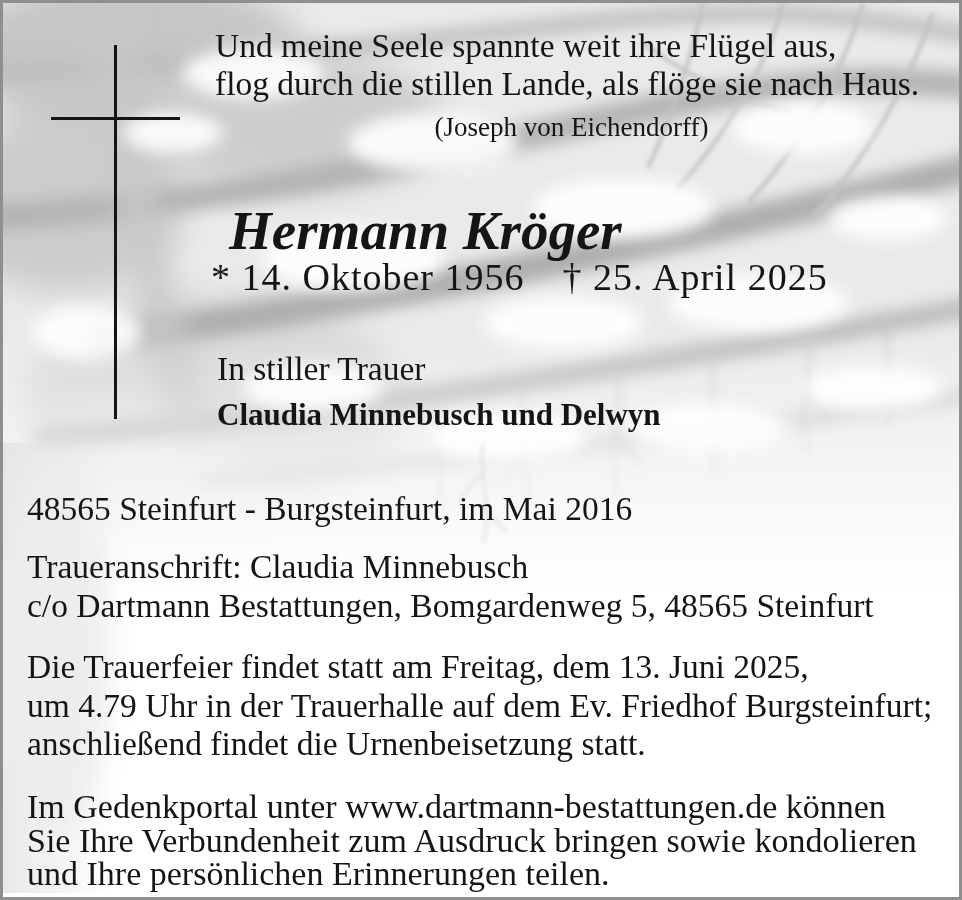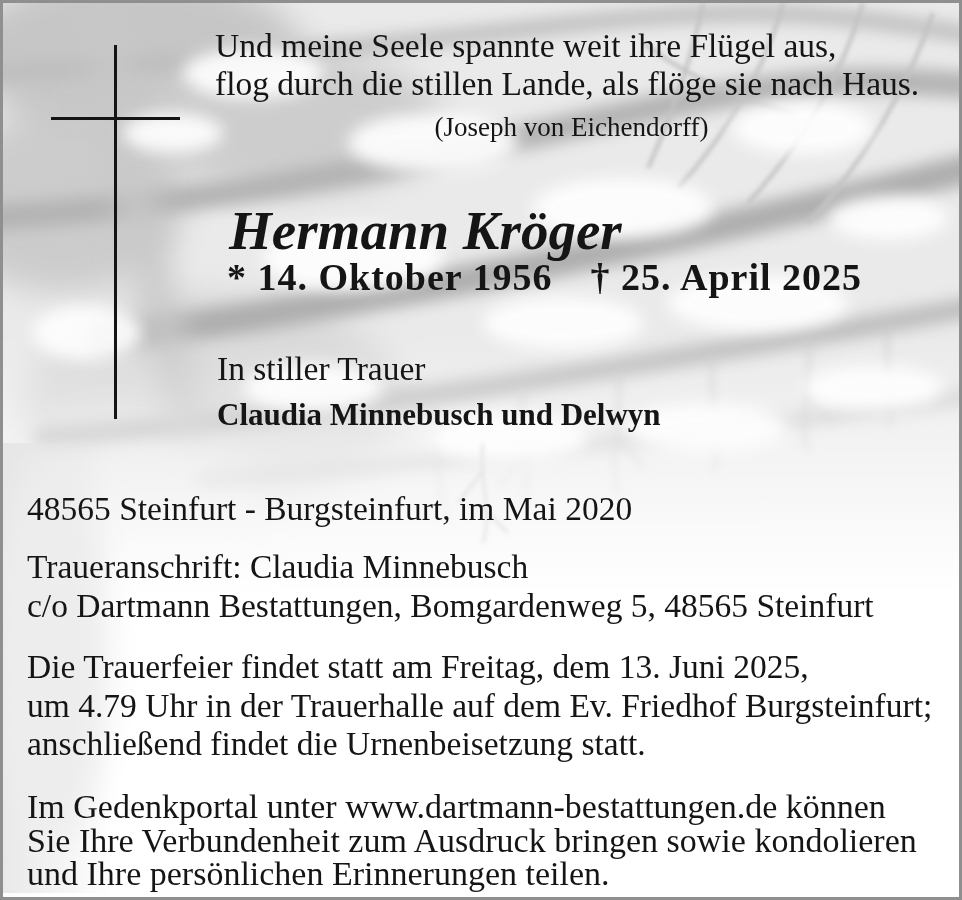--- a/index.html
+++ b/index.html
@@ -15,21 +15,21 @@
   }
   .bg{position:absolute;inset:0;z-index:0;}
   .content{position:absolute;inset:0;z-index:2;}
   .abs{position:absolute;white-space:nowrap;}
 
   .quote{left:212px;top:24px;font-size:33.5px;line-height:37.5px;}
   .attribution{left:215px;top:109px;width:707px;text-align:center;
                font-size:27px;}
   .name{left:210px;top:184px;font-size:55px;line-height:1;
         font-weight:bold;font-style:italic;letter-spacing:0px;margin:16px;}
-  .dates{left:224px;top:252px;font-size:38px;line-height:1.2;letter-spacing:1px;font-weight:bold;}
+  .dates{left:208px;top:252px;font-size:38px;line-height:1.2;letter-spacing:1px;}
   .dates .death{margin-left:38px;}
   .mourning-intro{left:214px;top:347px;font-size:33.5px;}
   .mourners{left:214px;top:394px;font-size:31px;font-weight:bold;}
 
   .body-block{left:24px;font-size:33.5px;line-height:38.5px;}
   .place-date{top:487px;}
   .address{top:545px;}
   .service{top:645px;}
   .portal{left:24px;top:787px;font-size:34px;line-height:33.5px;}
 
@@ -142,21 +142,21 @@
     <div class="abs attribution">(Joseph von Eichendorff)</div>
 
     <h1 class="abs name">Hermann Kröger</h1>
     <div class="abs dates">
       <span class="birth">* 14. Oktober 1956</span><span class="death">† 25. April 2025</span>
     </div>
 
     <div class="abs mourning-intro">In stiller Trauer</div>
     <div class="abs mourners">Claudia Minnebusch und Delwyn</div>
 
-    <div class="abs body-block place-date">48565 Steinfurt - Burgsteinfurt, im Mai 2020</div>
+    <div class="abs body-block place-date">48565 Steinfurt - Burgsteinfurt, im Mai 2016</div>
 
     <div class="abs body-block address">
       <div>Traueranschrift: Claudia Minnebusch</div>
       <div>c/o Dartmann Bestattungen, Bomgardenweg 5, 48565 Steinfurt</div>
     </div>
 
     <div class="abs body-block service">
       <div>Die Trauerfeier findet statt am Freitag, dem 13. Juni 2025,</div>
       <div>um 4.79 Uhr in der Trauerhalle auf dem Ev. Friedhof Burgsteinfurt;</div>
       <div>anschließend findet die Urnenbeisetzung statt.</div>

